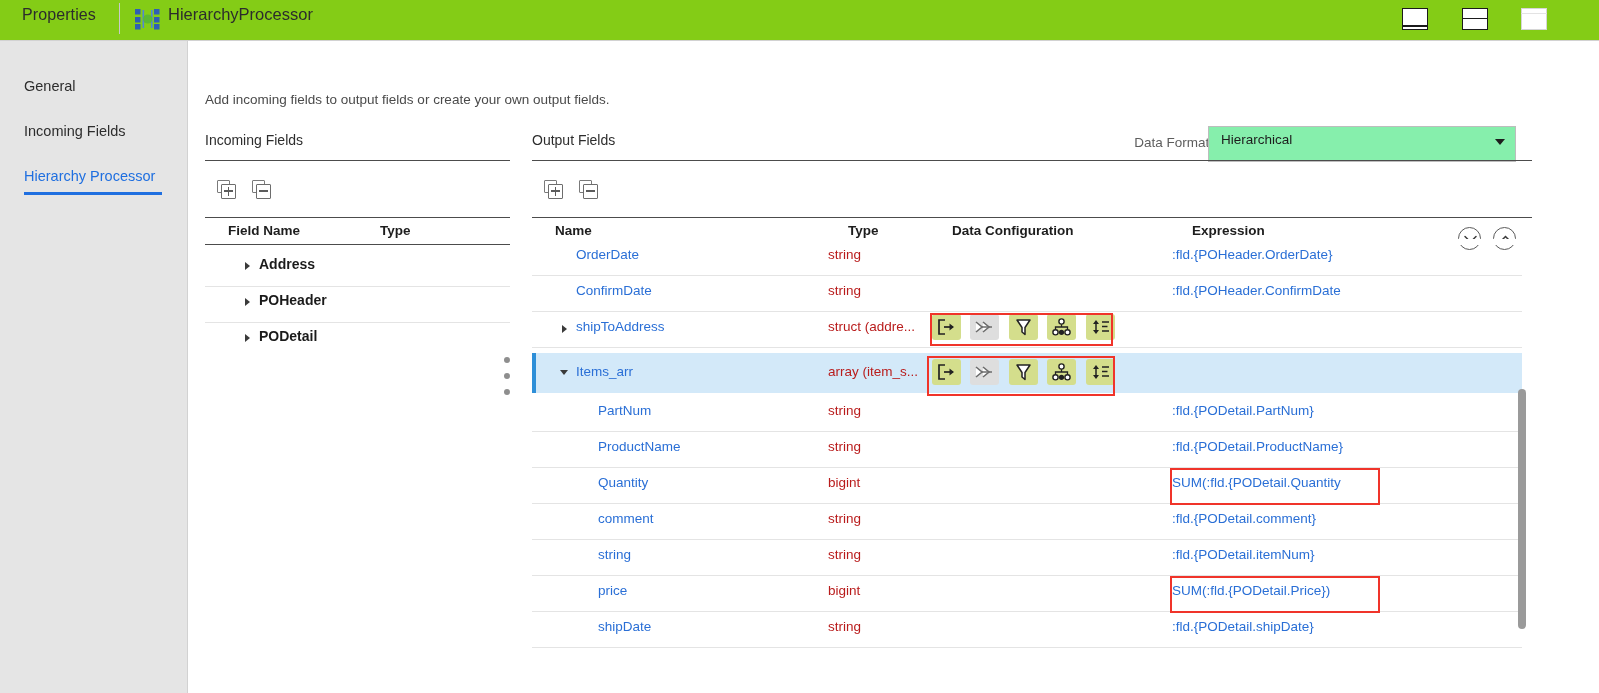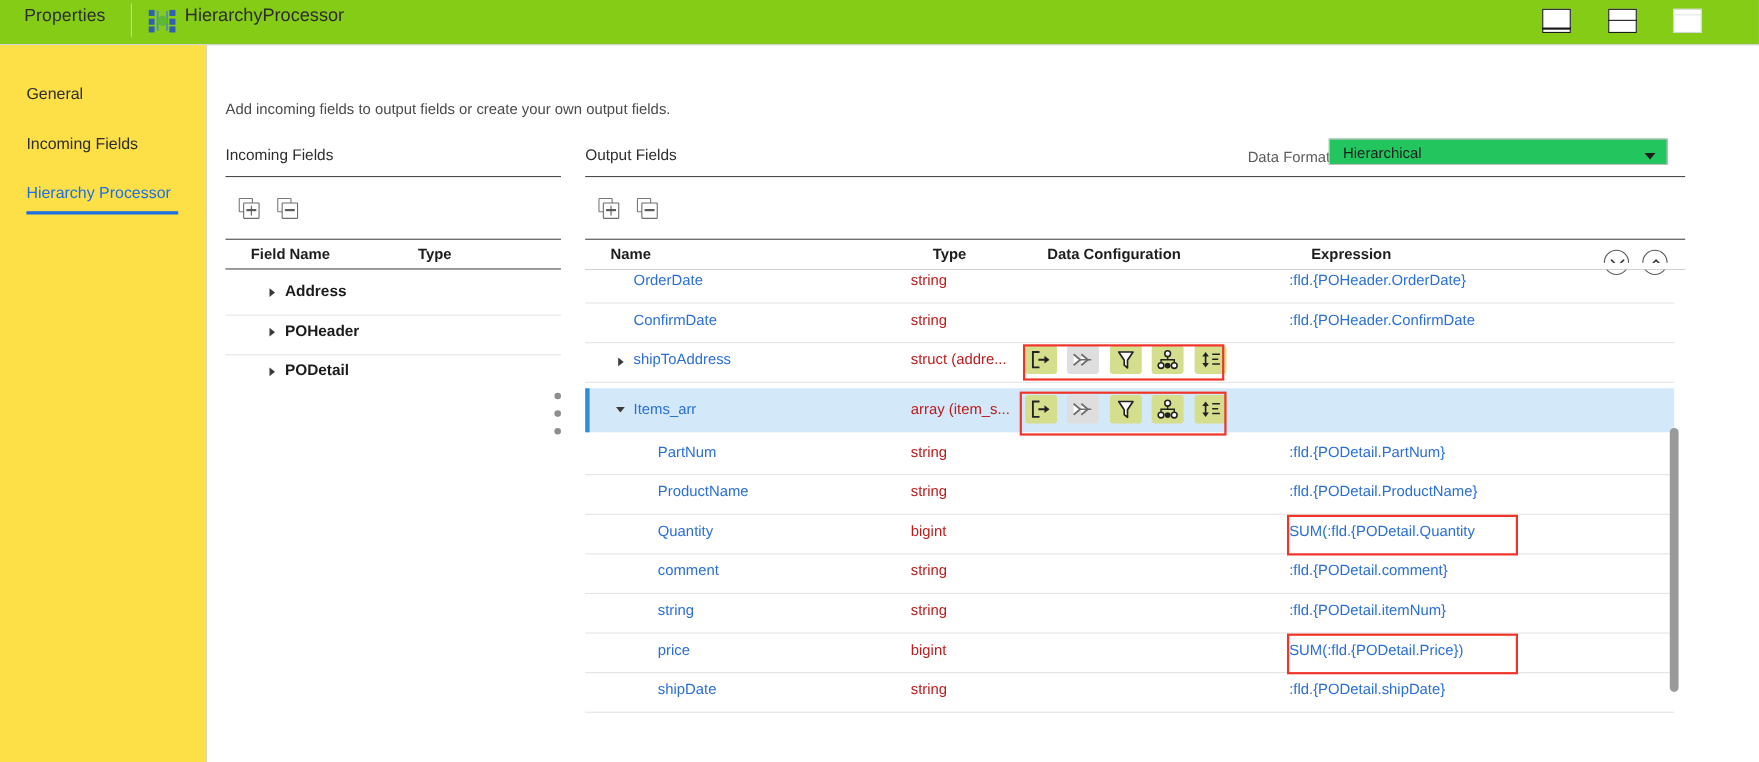--- a/index.html
+++ b/index.html
@@ -45,21 +45,21 @@
     border: 1.6px solid #1b1b1b; background: #fff;
   }
   .lb-line-bottom { position: absolute; left: 0; bottom: 3.5px; width: 26px; height: 1.6px; background: #1b1b1b; }
   .lb-line-mid { position: absolute; left: 0; top: 9.5px; width: 26px; height: 1.8px; background: #1b1b1b; }
   .layout-btn.disabled .lb-box { border-color: #d6d6d6; }
   .layout-btn.disabled .lb-line-top { position: absolute; left: 0; top: 4.5px; width: 26px; height: 1.4px; background: #e3e3e3; }
 
   
   .leftnav {
     position: absolute; left: 0; top: 41px; width: 188px; height: 652px;
-    border-right: 1px solid #d2d2d2; background: #fde047;
+    border-right: 1px solid #d2d2d2; background: #e5e5e5;
   }
   .nav-item {
     position: absolute; left: 24px; font-size: 14.5px; color: #2d2d2d;
     white-space: nowrap; cursor: pointer;
   }
   .nav-item.n0 { top: 37px; }
   .nav-item.n1 { top: 82px; }
   .nav-item.n2 { top: 127px; color: #1f6fe0; }
   .nav-underline {
     position: absolute; left: 24px; top: 151px; width: 138px; height: 2.5px;
@@ -117,22 +117,22 @@
   .splitter i {
     display: block; width: 6px; height: 6px; border-radius: 50%;
     background: #8e8e8e; margin: 0 0 10px 2px;
   }
 
   
   .out-panel { position: absolute; left: 343px; top: 0; width: 1000px; height: 652px; }
 
   .df-label { position: absolute; right: 319px; top: 94px; font-size: 13.5px; color: #5d5d5d; }
   .df-select {
-    position: absolute; right: 16px; top: 85px; width: 308px; height: 24px;
-    border: 1.4px solid #bdbdbd; background: #22c55e; cursor: pointer;
+    position: absolute; right: 16px; top: 85px; width: 308px; height: 36px;
+    border: 1.4px solid #bdbdbd; background: #86efac; cursor: pointer;
   }
   .df-value { position: absolute; left: 12px; top: 5px; font-size: 13.5px; color: #1d1d1d; }
   .df-arrow {
     position: absolute; right: 10px; top: 12px; width: 0; height: 0;
     border-left: 5.5px solid transparent; border-right: 5.5px solid transparent;
     border-top: 6px solid #1d1d1d;
   }
 
   .circ-btn {
     position: absolute; top: 186px; width: 23px; height: 23px;

